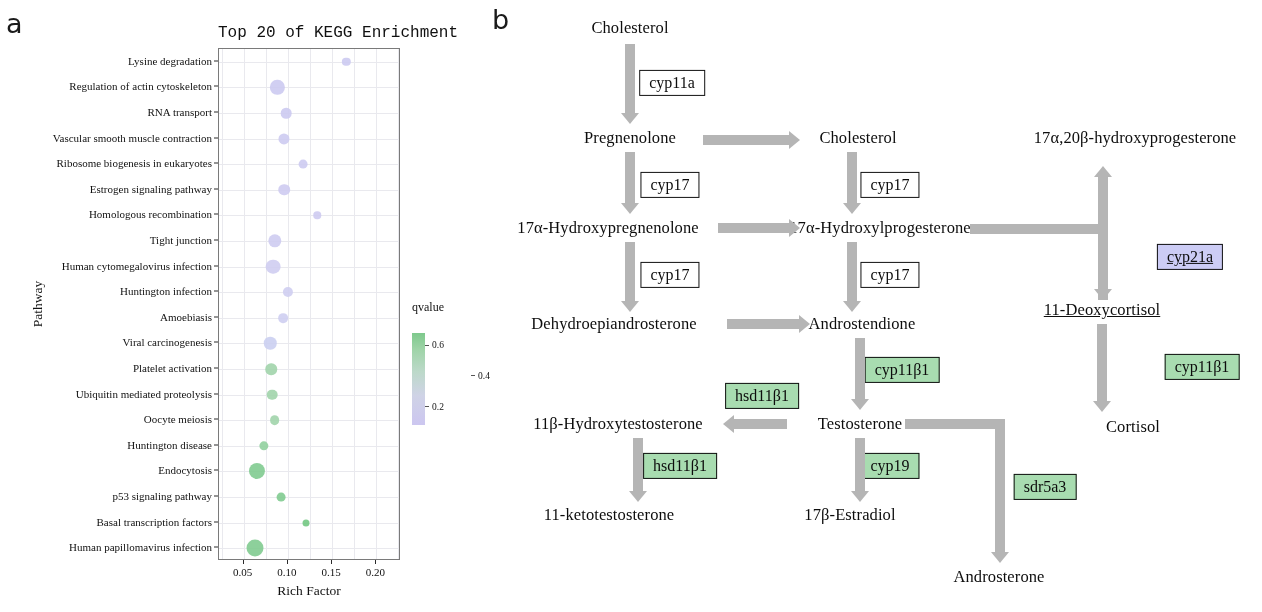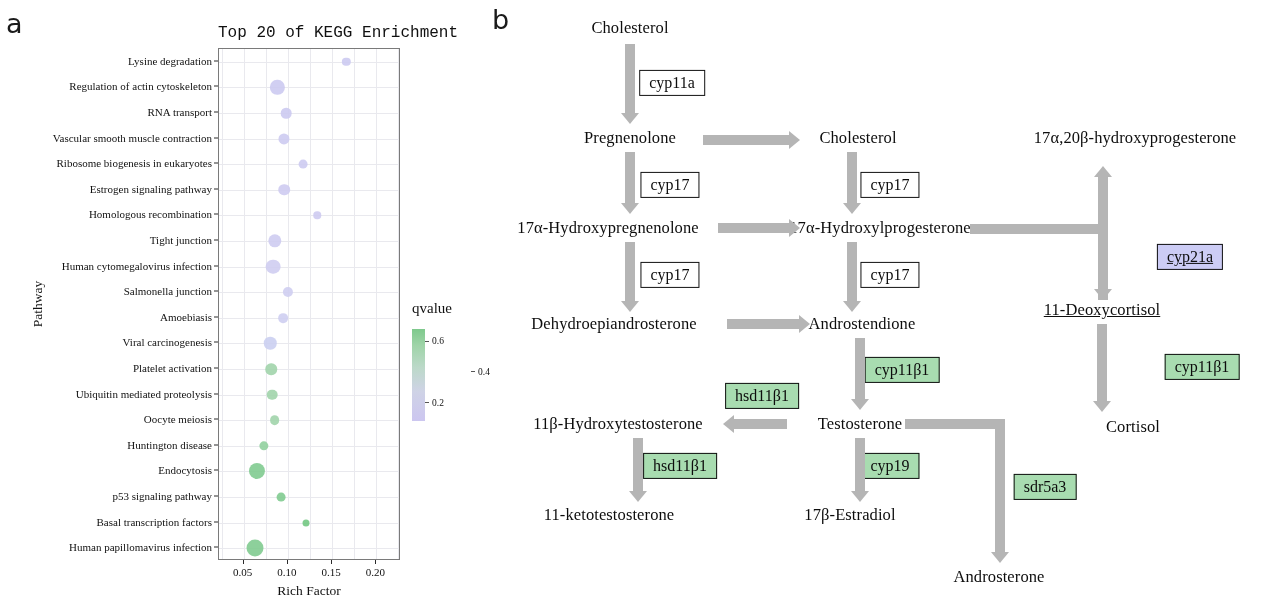--- a/index.html
+++ b/index.html
@@ -121,21 +121,21 @@
     border:1px solid #e2e2e2;
     padding-left:2px;
   }
   .legend-size-key {
     width:22px; display:flex; align-items:center; justify-content:center;
   }
   .legend-size-dot { background:#000; border-radius:50%; }
   .legend-size-label { font-size:9px; color:#111; margin-left:2px; }
 
   #legend-color { position:absolute; left:412px; top:300px; width:72px; }
-  #legend-color-title { font-size:15px; color:#111; margin-bottom:12px; }
+  #legend-color-title { font-size:12px; color:#111; margin-bottom:18px; }
   #legend-color-body { display:flex; }
   #colorbar {
     width:13px; height:92px;
     background:linear-gradient(to bottom, #7ec98c 0%, #9fd4a8 18%, #bcd9c9 42%, #cfd3e6 68%, #ccc6f0 100%);
   }
   #colorbar-ticks { position:relative; width:56px; }
   .cb-tick {
     position:absolute; left:0;
     display:flex; align-items:center;
     transform:translateY(-50%);
@@ -280,21 +280,21 @@
     <div class="ylabel" style="left: 0px; width: 212px; top: 163.2px;">Ribosome biogenesis in eukaryotes</div>
     <div class="ytick" style="top: 163.2px;"></div>
     <div class="ylabel" style="left: 0px; width: 212px; top: 188.8px;">Estrogen signaling pathway</div>
     <div class="ytick" style="top: 188.8px;"></div>
     <div class="ylabel" style="left: 0px; width: 212px; top: 214.4px;">Homologous recombination</div>
     <div class="ytick" style="top: 214.4px;"></div>
     <div class="ylabel" style="left: 0px; width: 212px; top: 240px;">Tight junction</div>
     <div class="ytick" style="top: 240px;"></div>
     <div class="ylabel" style="left: 0px; width: 212px; top: 265.6px;">Human cytomegalovirus infection</div>
     <div class="ytick" style="top: 265.6px;"></div>
-    <div class="ylabel" style="left: 0px; width: 212px; top: 291.2px;">Salmonella junction</div>
+    <div class="ylabel" style="left: 0px; width: 212px; top: 291.2px;">Huntington infection</div>
     <div class="ytick" style="top: 291.2px;"></div>
     <div class="ylabel" style="left: 0px; width: 212px; top: 316.8px;">Amoebiasis</div>
     <div class="ytick" style="top: 316.8px;"></div>
     <div class="ylabel" style="left: 0px; width: 212px; top: 342.4px;">Viral carcinogenesis</div>
     <div class="ytick" style="top: 342.4px;"></div>
     <div class="ylabel" style="left: 0px; width: 212px; top: 368px;">Platelet activation</div>
     <div class="ytick" style="top: 368px;"></div>
     <div class="ylabel" style="left: 0px; width: 212px; top: 393.6px;">Ubiquitin mediated proteolysis</div>
     <div class="ytick" style="top: 393.6px;"></div>
     <div class="ylabel" style="left: 0px; width: 212px; top: 419.2px;">Oocyte meiosis</div>

